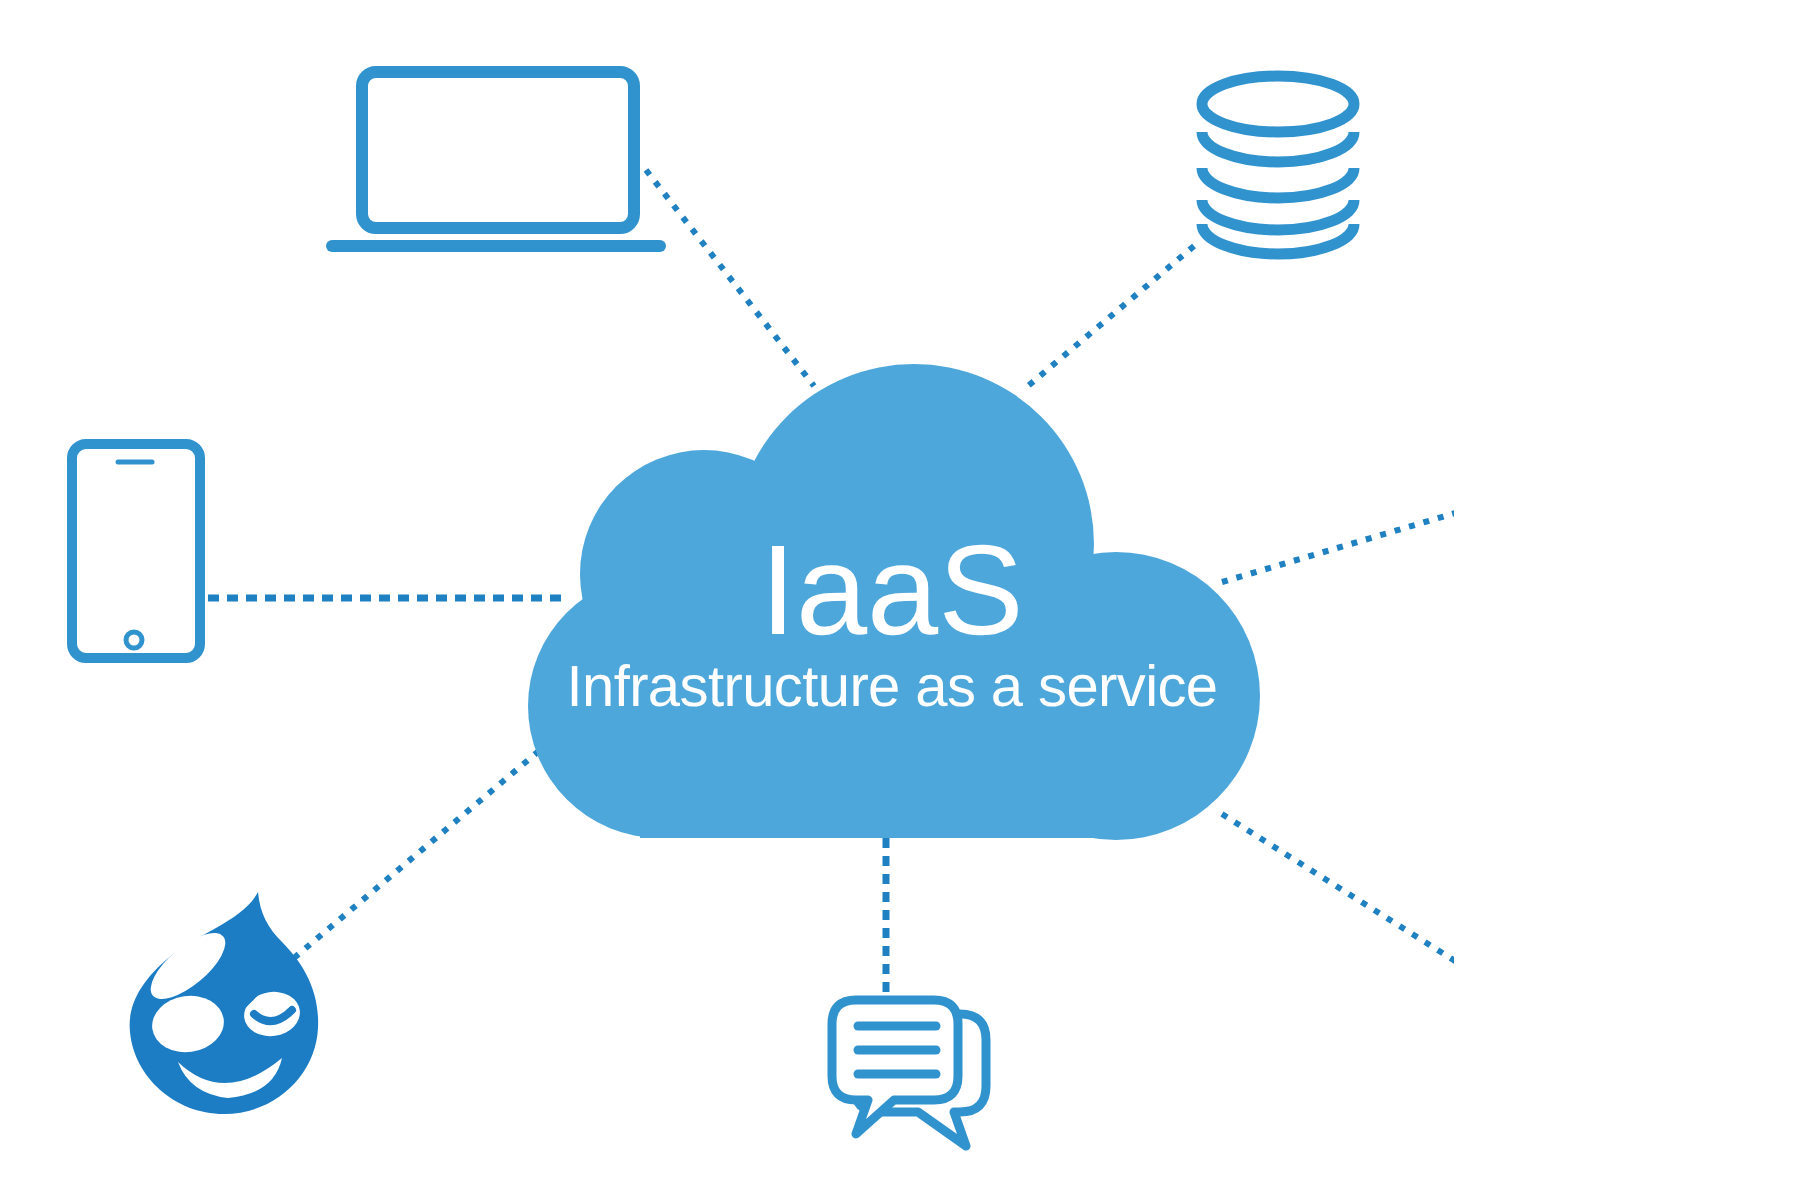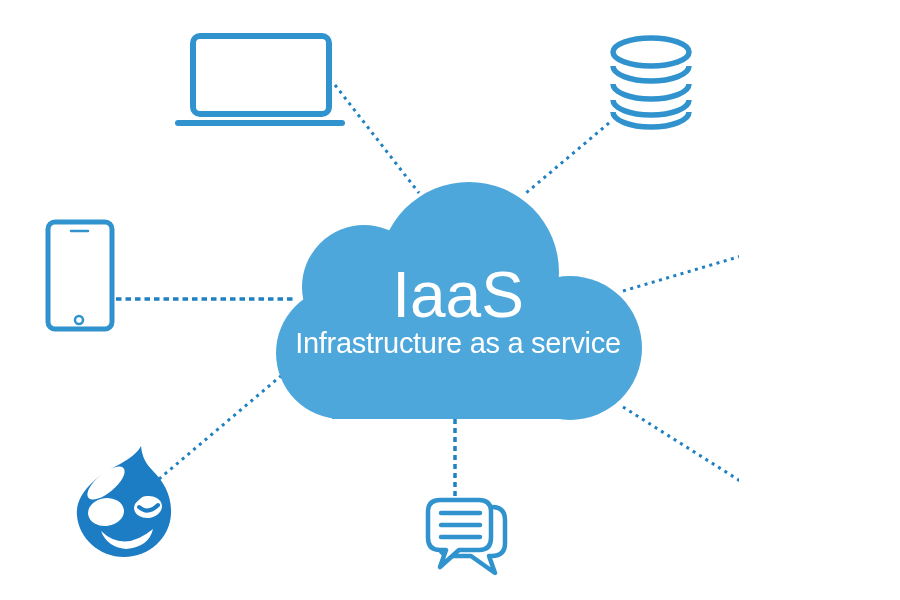--- a/index.html
+++ b/index.html
@@ -2,21 +2,20 @@
 <html style="--bg: #FFFFFF; --cloud: #4DA7DB; --cloud-text: #FFFFFF; --icon: #3193CE; --dot: #1F80C2; --drupal: #1C7CC4; --drupal-white: #FFFFFF; --wordpress: #2E86BC; --wordpress-white: #FFFFFF;"><head>
 <meta charset="utf-8">
 <style>
   html,body{margin:0;padding:0;background:#fff;}
   .stage{
     position:relative;
     width:727px;height:600px;
     background:var(--bg,#fff);
     overflow:hidden;
     font-family:"Liberation Sans", sans-serif;
-    padding-left:12px;
   }
   svg text{font-family:"Liberation Sans", sans-serif;}
   .wp-letter{font-family:"Liberation Serif","DejaVu Serif",serif;font-weight:bold;}
   .cloud-title{font-weight:300;}
 </style>
 </head>
 <body>
 
 <div class="stage">
   <svg width="900" height="600" viewBox="0 0 900 600">

